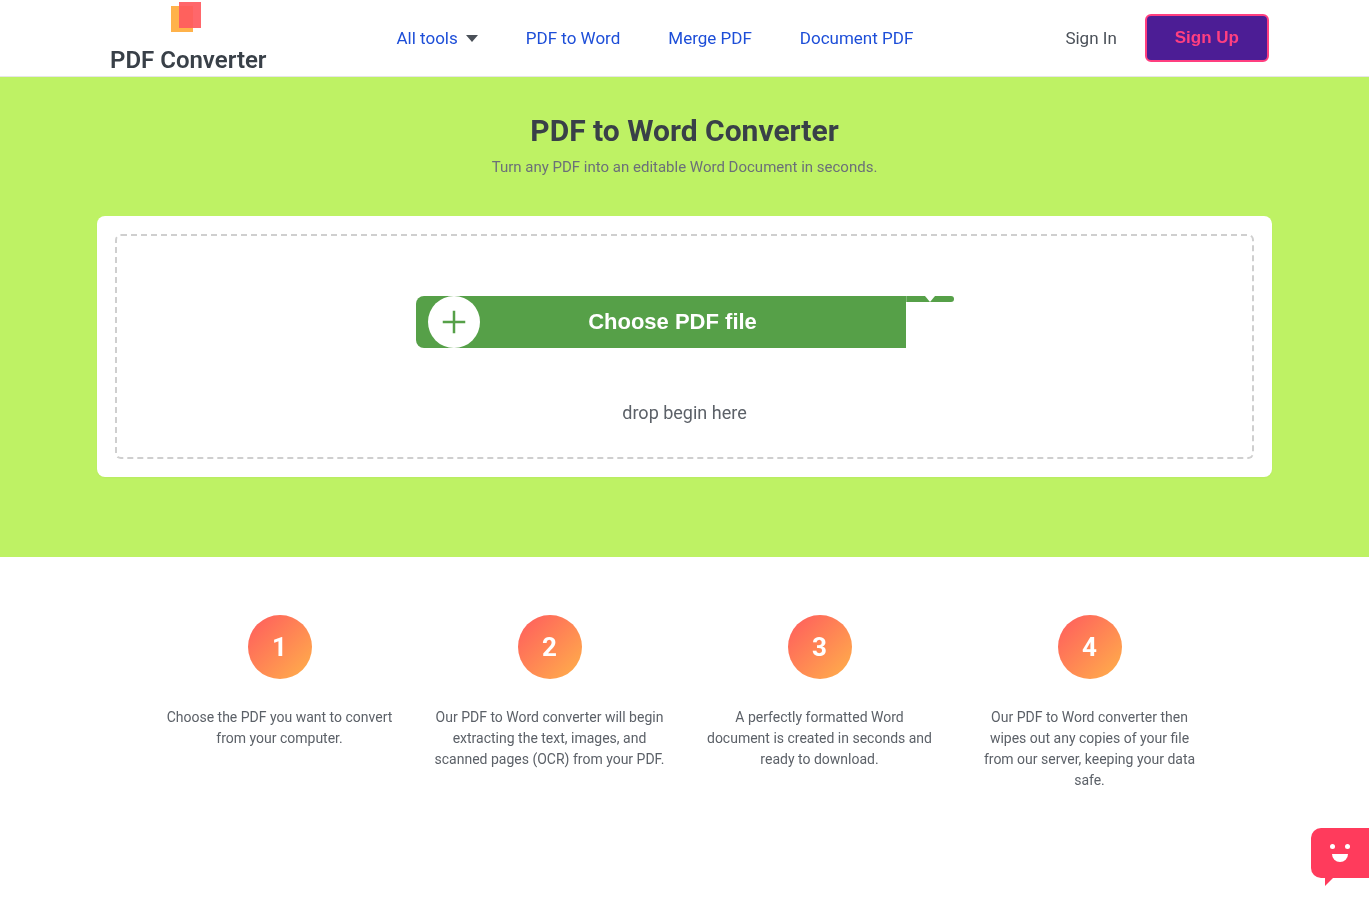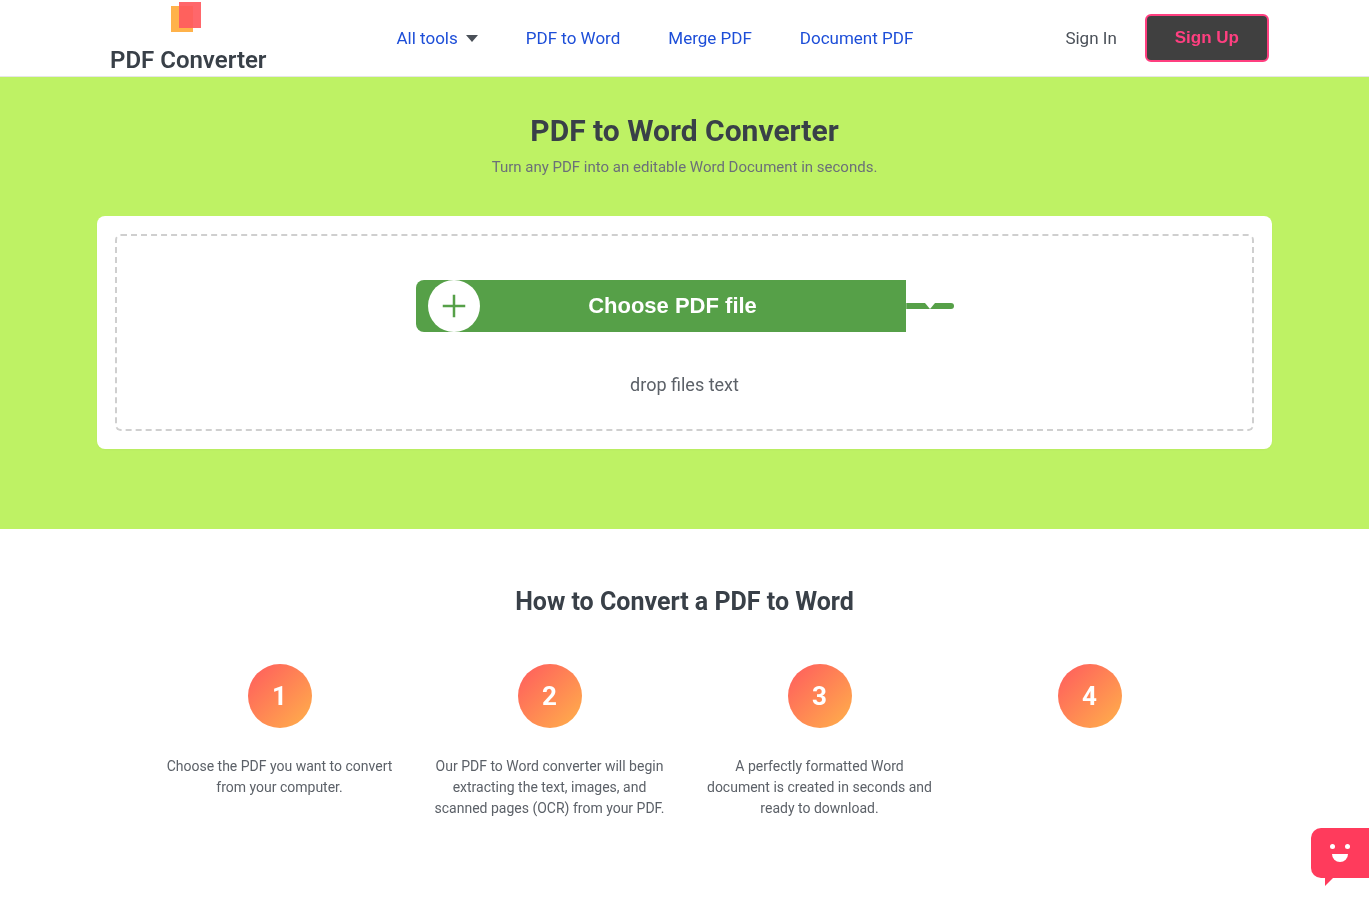--- a/index.html
+++ b/index.html
@@ -59,21 +59,21 @@
   }
   .signin {
     font-size: 17px;
     color: #4a5058;
     cursor: pointer;
     margin-left: 19px;
   }
   .signup {
     border: 2px solid #ff3f80;
     color: #ff3f80;
-    background: #404040;
+    background: #4c1d95;
     font-size: 17px;
     font-weight: 600;
     padding: 12px 28px;
     border-radius: 6px;
     cursor: pointer;
   }
   
   .hero {
     background: #bef264;
     padding: 36px 0 80px 0;
@@ -104,22 +104,23 @@
     border: 2px dashed #cfcfcf;
     border-radius: 6px;
     padding: 32px 0 34px 0;
     display: flex;
     flex-direction: column;
     align-items: center;
     gap: 30px;
   }
   .choose-wrap {
     display: flex;
-    align-items: center;
+    align-items: flex-start;
     height: 76px;
+    margin-top: 28px;
   }
   .choose-btn {
     background: #56a048;
     color: #fff;
     border: none;
     border-radius: 8px 0 0 8px;
     width: 490px;
     display: flex;
     align-items: center;
     cursor: pointer;
@@ -289,42 +290,42 @@
             <svg viewBox="0 0 24 24">
                 <path d="M11 3h2v18h-2z M3 11h18v2H3z" fill="#56a048"></path>
               </svg>
           </span>
           <span class="choose-label">Choose PDF file</span>
         </button>
         <button class="choose-drop">
           <span class="caret"></span>
         </button>
       </div>
-      <div class="drop-text">drop files text</div>
+      <div class="drop-text">drop begin here</div>
     </div>
   </div>
 </section>
 
 <section class="howto">
-  <h2>How to Convert a PDF to Word</h2>
   <div class="steps">
     <div class="step">
       <div class="step-badge">1</div>
       <div class="step-text">Choose the PDF you want to convert from your computer.</div>
     </div>
     <div class="step">
       <div class="step-badge">2</div>
       <div class="step-text">Our PDF to Word converter will begin extracting the text, images, and scanned pages (OCR) from your PDF.</div>
     </div>
     <div class="step">
       <div class="step-badge">3</div>
       <div class="step-text">A perfectly formatted Word document is created in seconds and ready to download.</div>
     </div>
     <div class="step">
       <div class="step-badge">4</div>
+      <div class="step-text">Our PDF to Word converter then wipes out any copies of your file from our server, keeping your data safe.</div>
     </div>
   </div>
 </section>
 
 <div class="chat-widget">
   <div class="chat-face">
     <span class="chat-eye l"></span>
     <span class="chat-eye r"></span>
     <span class="chat-mouth"></span>
   </div>

